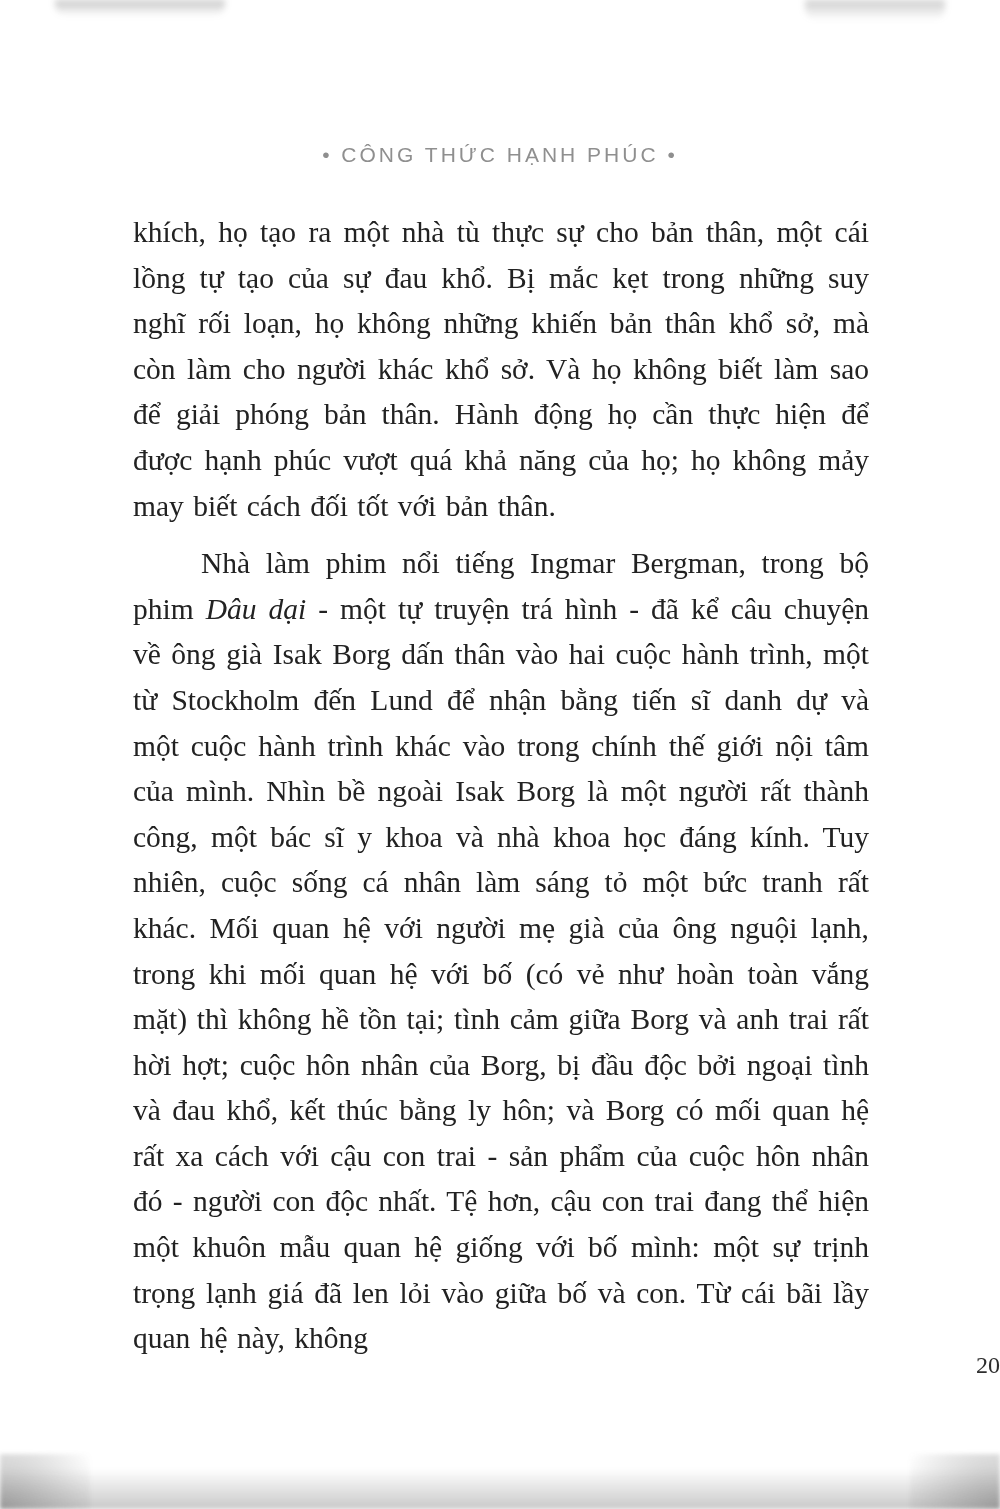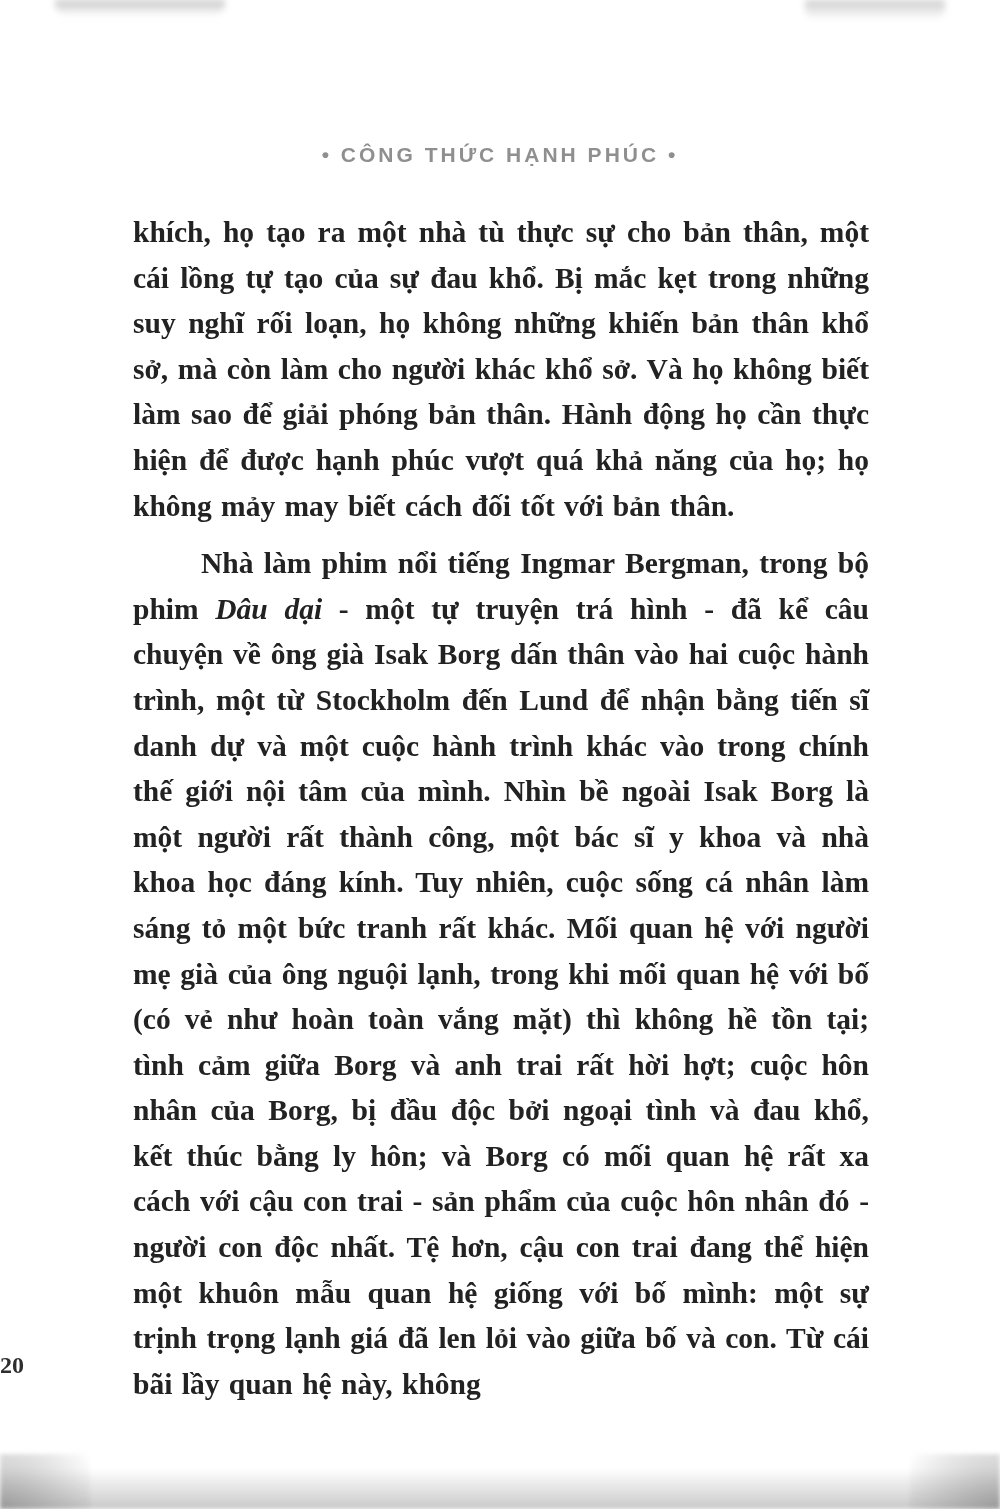--- a/index.html
+++ b/index.html
@@ -8,21 +8,20 @@
     background: #ffffff;
   }
   .book-page {
     position: relative;
     width: 1000px;
     height: 1509px;
     margin: 0 auto;
     background: #ffffff;
     overflow: hidden;
     font-family: "Liberation Serif", serif;
-    font-weight: bold;
   }
   .running-header {
     position: absolute;
     top: 143px;
     left: 0;
     width: 100%;
     text-align: center;
     font-family: "Liberation Sans", sans-serif;
     font-size: 21px;
     letter-spacing: 3px;
@@ -47,21 +46,21 @@
     text-indent: 68px;
   }
   .italic {
     font-style: italic;
   }
   .page-number {
     position: absolute;
     top: 1352px;
     left: 0;
     width: 100%;
-    text-align: left;
+    text-align: right;
     font-size: 24px;
     color: #2e2e2e;
     font-family: "Liberation Serif", serif;
   }
   
   .artifact-top-left {
     position: absolute;
     top: 0;
     left: 55px;
     width: 170px;

